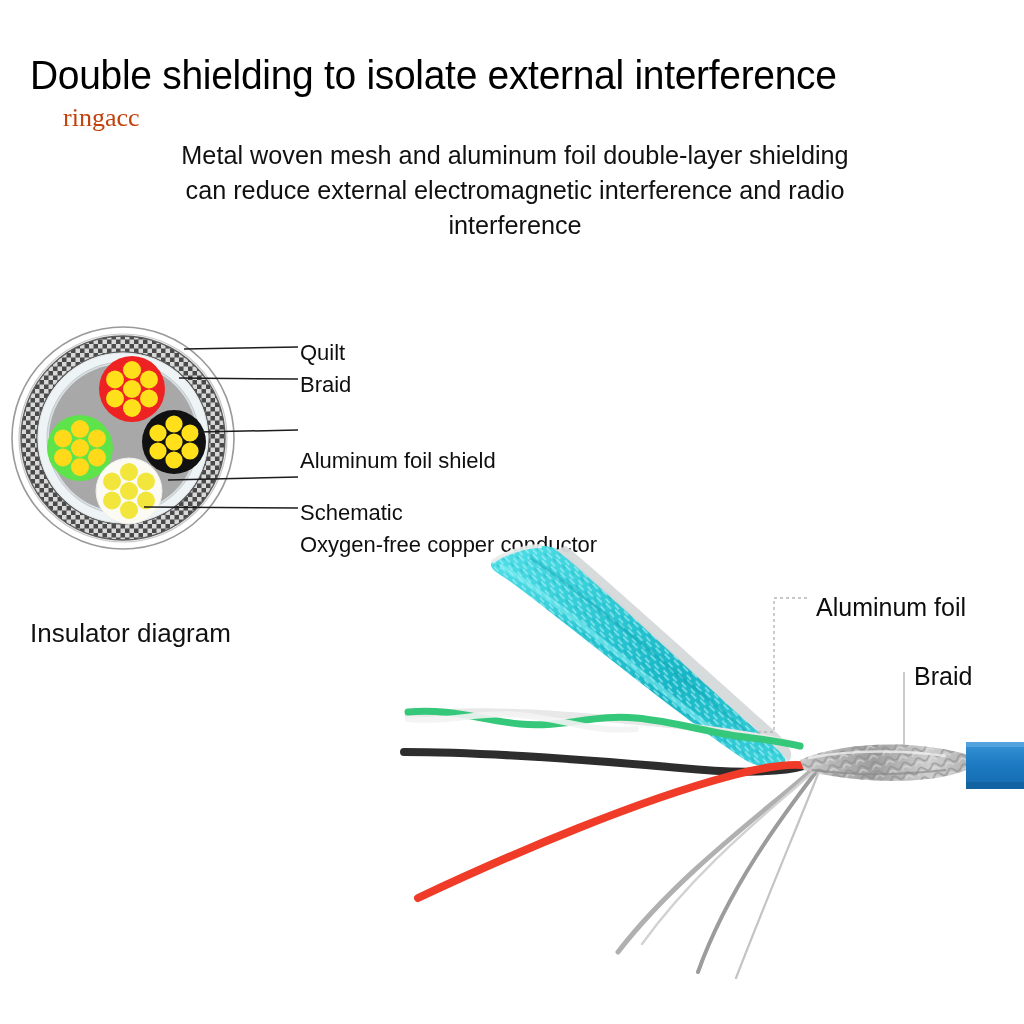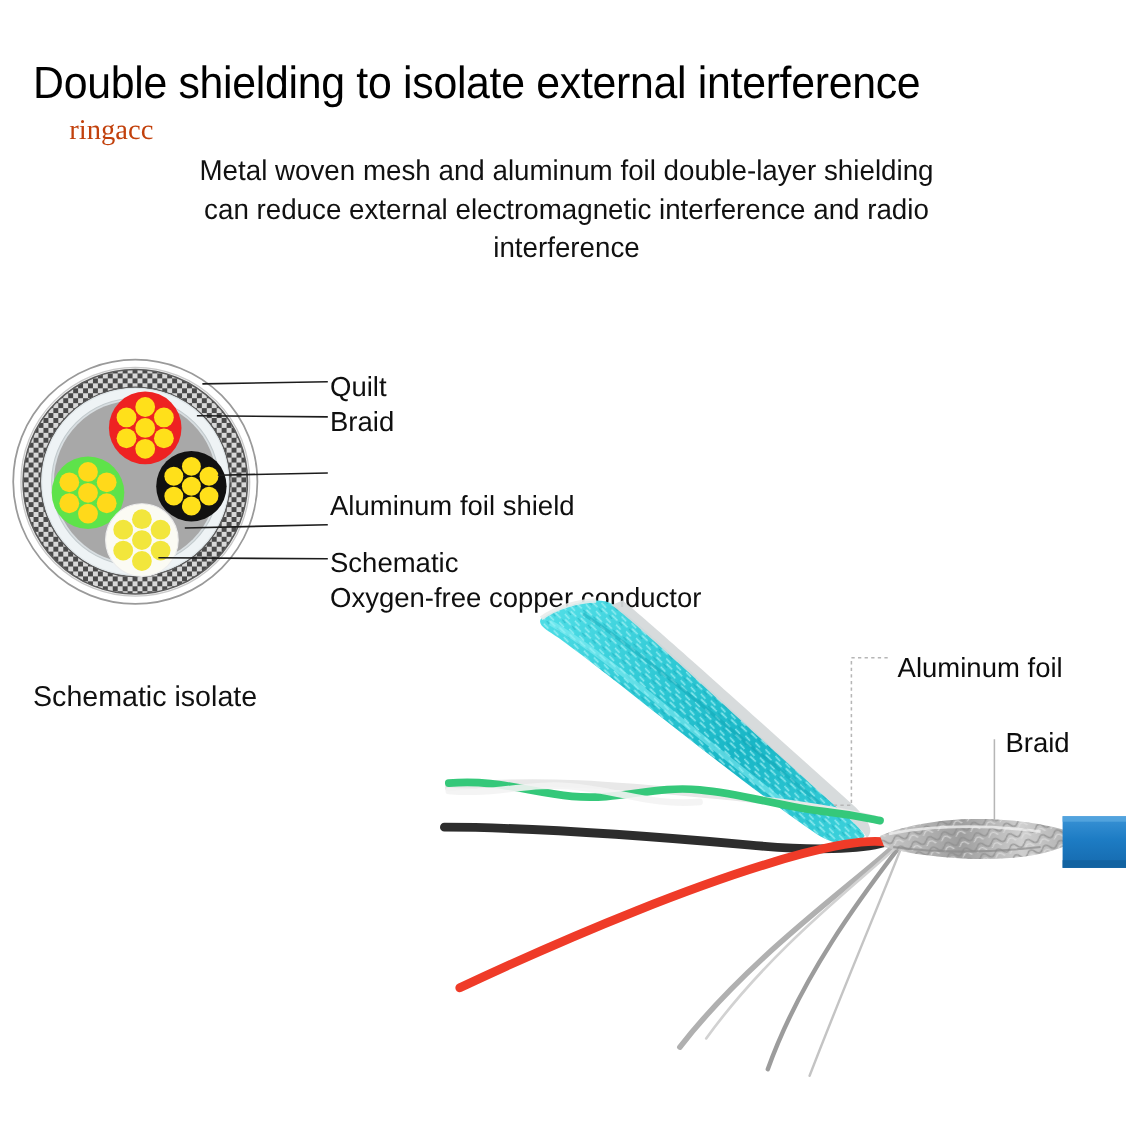--- a/index.html
+++ b/index.html
@@ -35,21 +35,21 @@
     transform:scaleX(0.97);transform-origin:center top;
   }
 
   
   .schematic{position:absolute;left:8px;top:325px;width:740px;height:230px;}
   .schematic svg{display:block;}
 
   .labels{position:absolute;left:300px;top:330px;width:520px;}
   .lab{
     position:absolute;left:0;
-    font-size:25px;line-height:29px;color:#0f0f0f;white-space:nowrap;
+    font-size:22px;line-height:29px;color:#0f0f0f;white-space:nowrap;
   }
   .lab-quilt{top:8px;}
   .lab-braid{top:40px;}
   .lab-foil{top:116px;text-align:right;}
   .lab-ins{top:168px;}
   .lab-ofc{top:200px;text-align:right;}
 
   .caption{
     position:absolute;left:30px;top:618px;
     font-size:26px;line-height:30px;color:#111;
@@ -169,21 +169,21 @@
   </div>
 
   <div class="labels">
     <div class="lab lab-quilt">Quilt</div>
     <div class="lab lab-braid">Braid</div>
     <div class="lab lab-foil">Aluminum foil shield</div>
     <div class="lab lab-ins">Schematic</div>
     <div class="lab lab-ofc">Oxygen-free copper conductor</div>
   </div>
 
-  <div class="caption">Schematic isolate</div>
+  <div class="caption">Insulator diagram</div>
 
   <div class="photo">
     <svg width="644" height="470" viewBox="0 0 644 470">
       <defs>
         <linearGradient id="foilGrad" x1="0" y1="0" x2="1" y2="1">
           <stop offset="0%" stop-color="#53e0e8"></stop>
           <stop offset="35%" stop-color="#2ec8d4"></stop>
           <stop offset="62%" stop-color="#18b6c6"></stop>
           <stop offset="100%" stop-color="#3fd4dd"></stop>
         </linearGradient>

